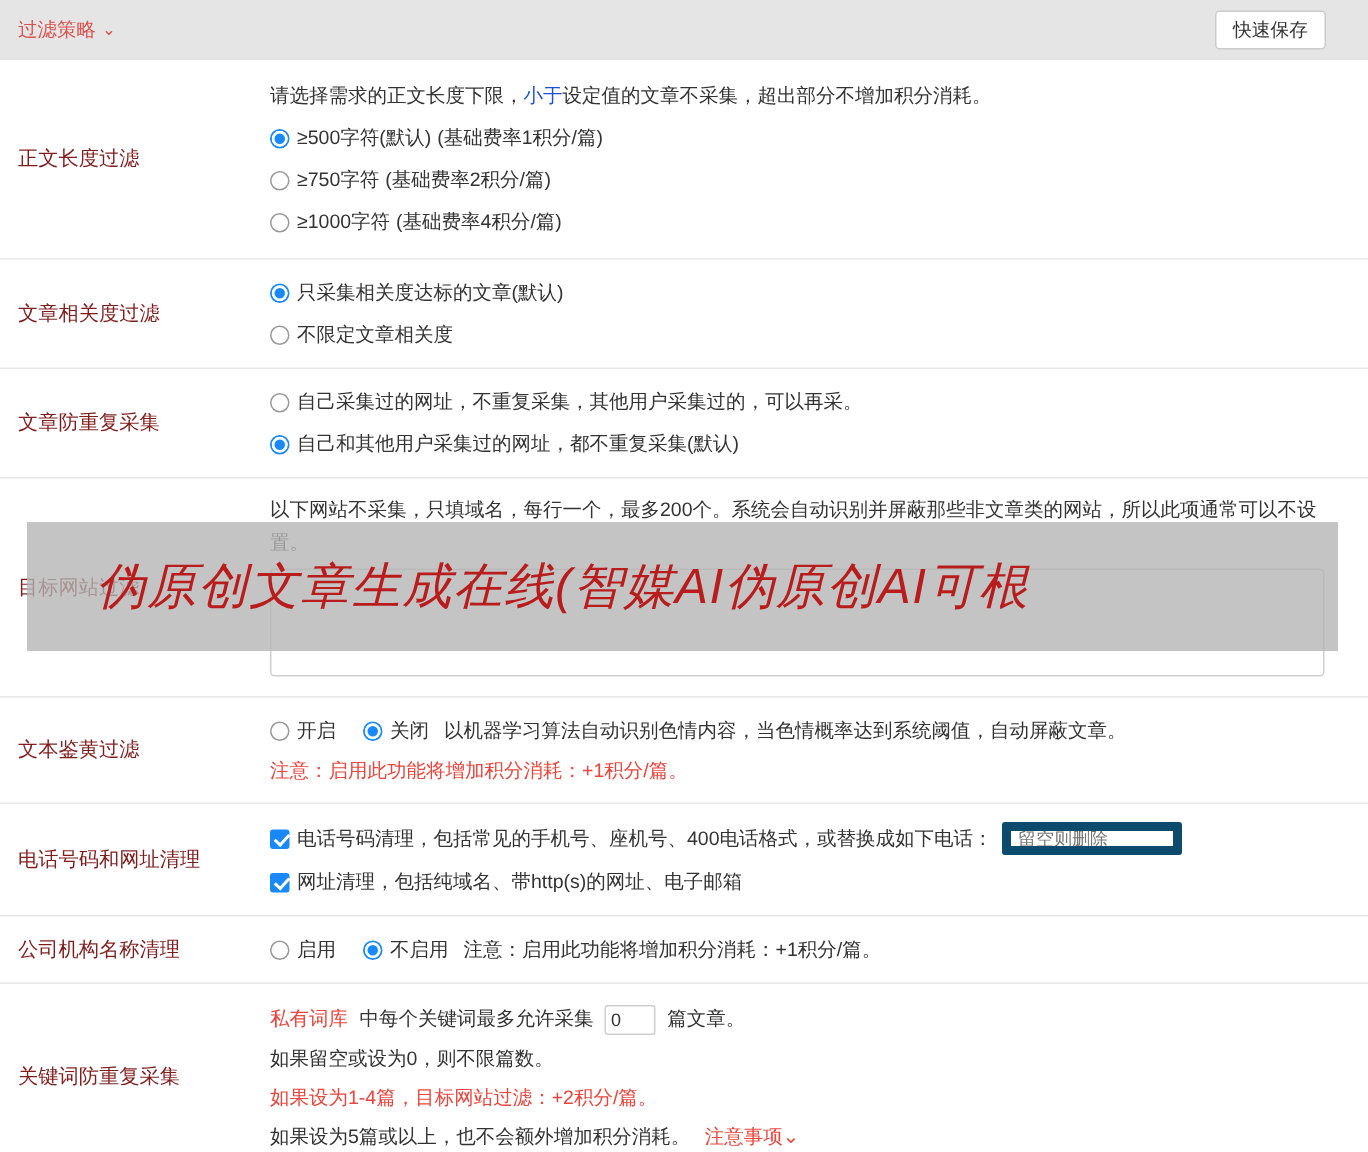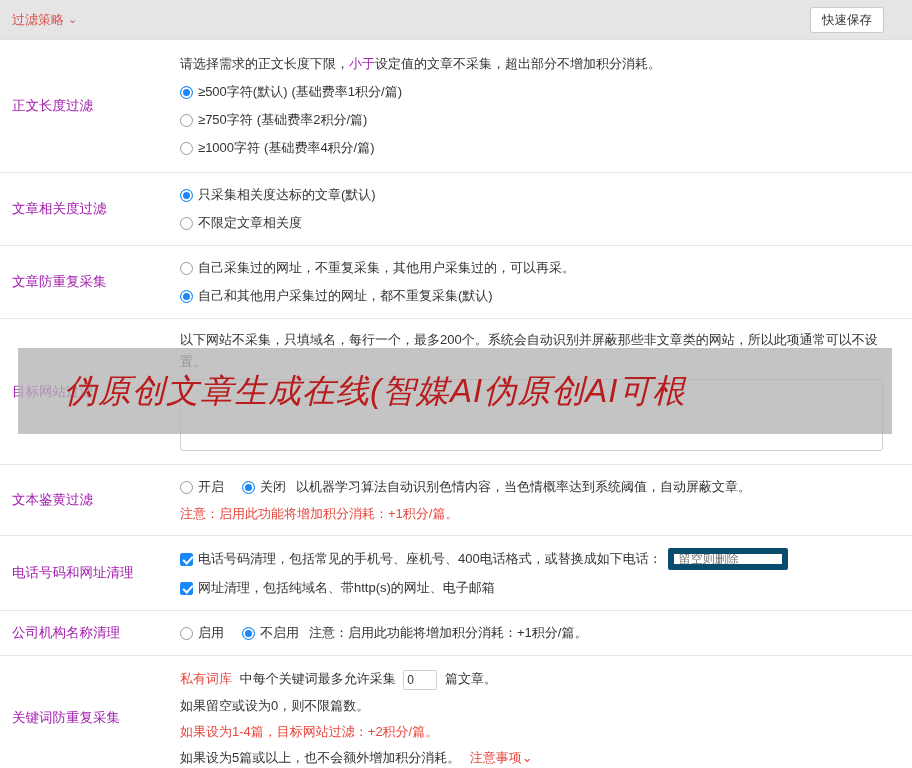--- a/index.html
+++ b/index.html
@@ -54,33 +54,33 @@
   .row {
     display: flex;
     border-bottom: 1px solid #e8e8e8;
     min-height: 40px;
   }
   .row-label {
     width: 180px;
     flex: 0 0 180px;
     padding: 12px 10px 12px 12px;
     font-size: 13.5px;
-    color: #a21caf;
+    color: #7f1d1d;
     display: flex;
     align-items: center;
   }
   .row-body {
     flex: 1 1 auto;
     padding: 10px 12px 10px 0;
   }
   .row-body.tight { padding-top: 8px; padding-bottom: 8px; }
 
   .line { padding: 3px 0; line-height: 20px; }
   .desc { color: #333; font-size: 13px; line-height: 22px; }
-  .red { color: #a21caf; }
+  .red { color: #1d4ed8; }
   .note-red { color: #e8453c; }
 
   
   .opt { display: flex; align-items: center; padding: 4px 0; line-height: 20px; }
   .radio {
     width: 13px; height: 13px;
     border-radius: 50%;
     border: 1px solid #999;
     background: #fff;
     display: inline-block;

